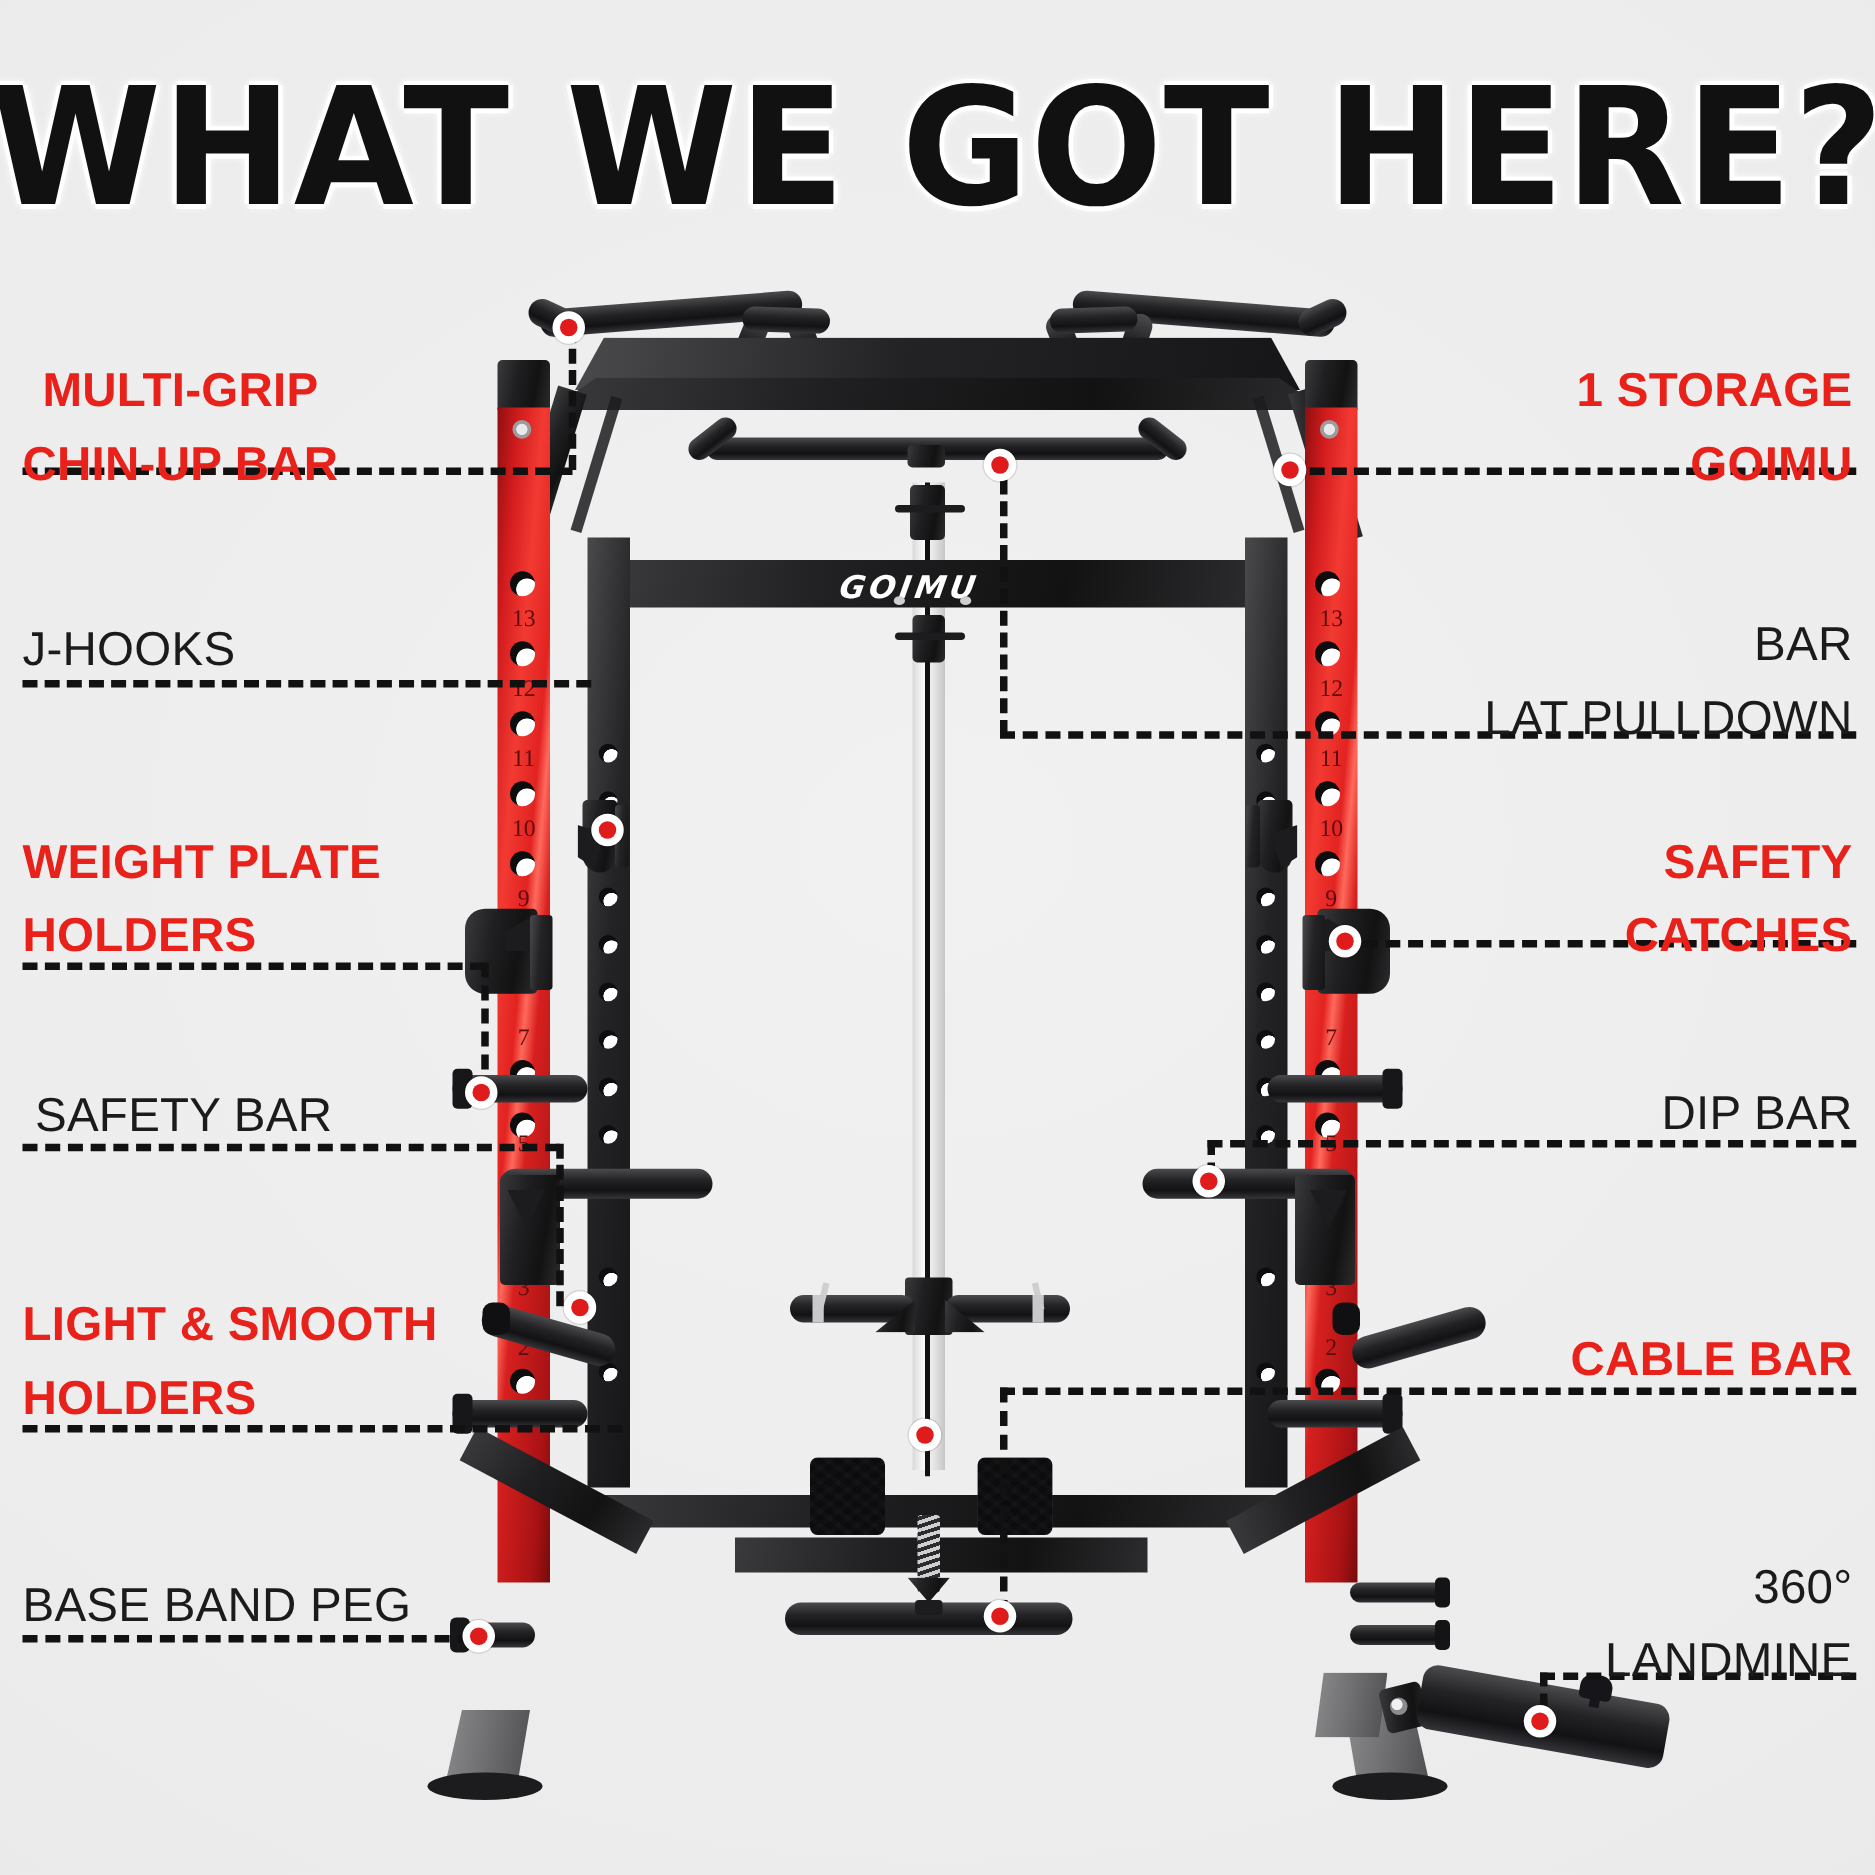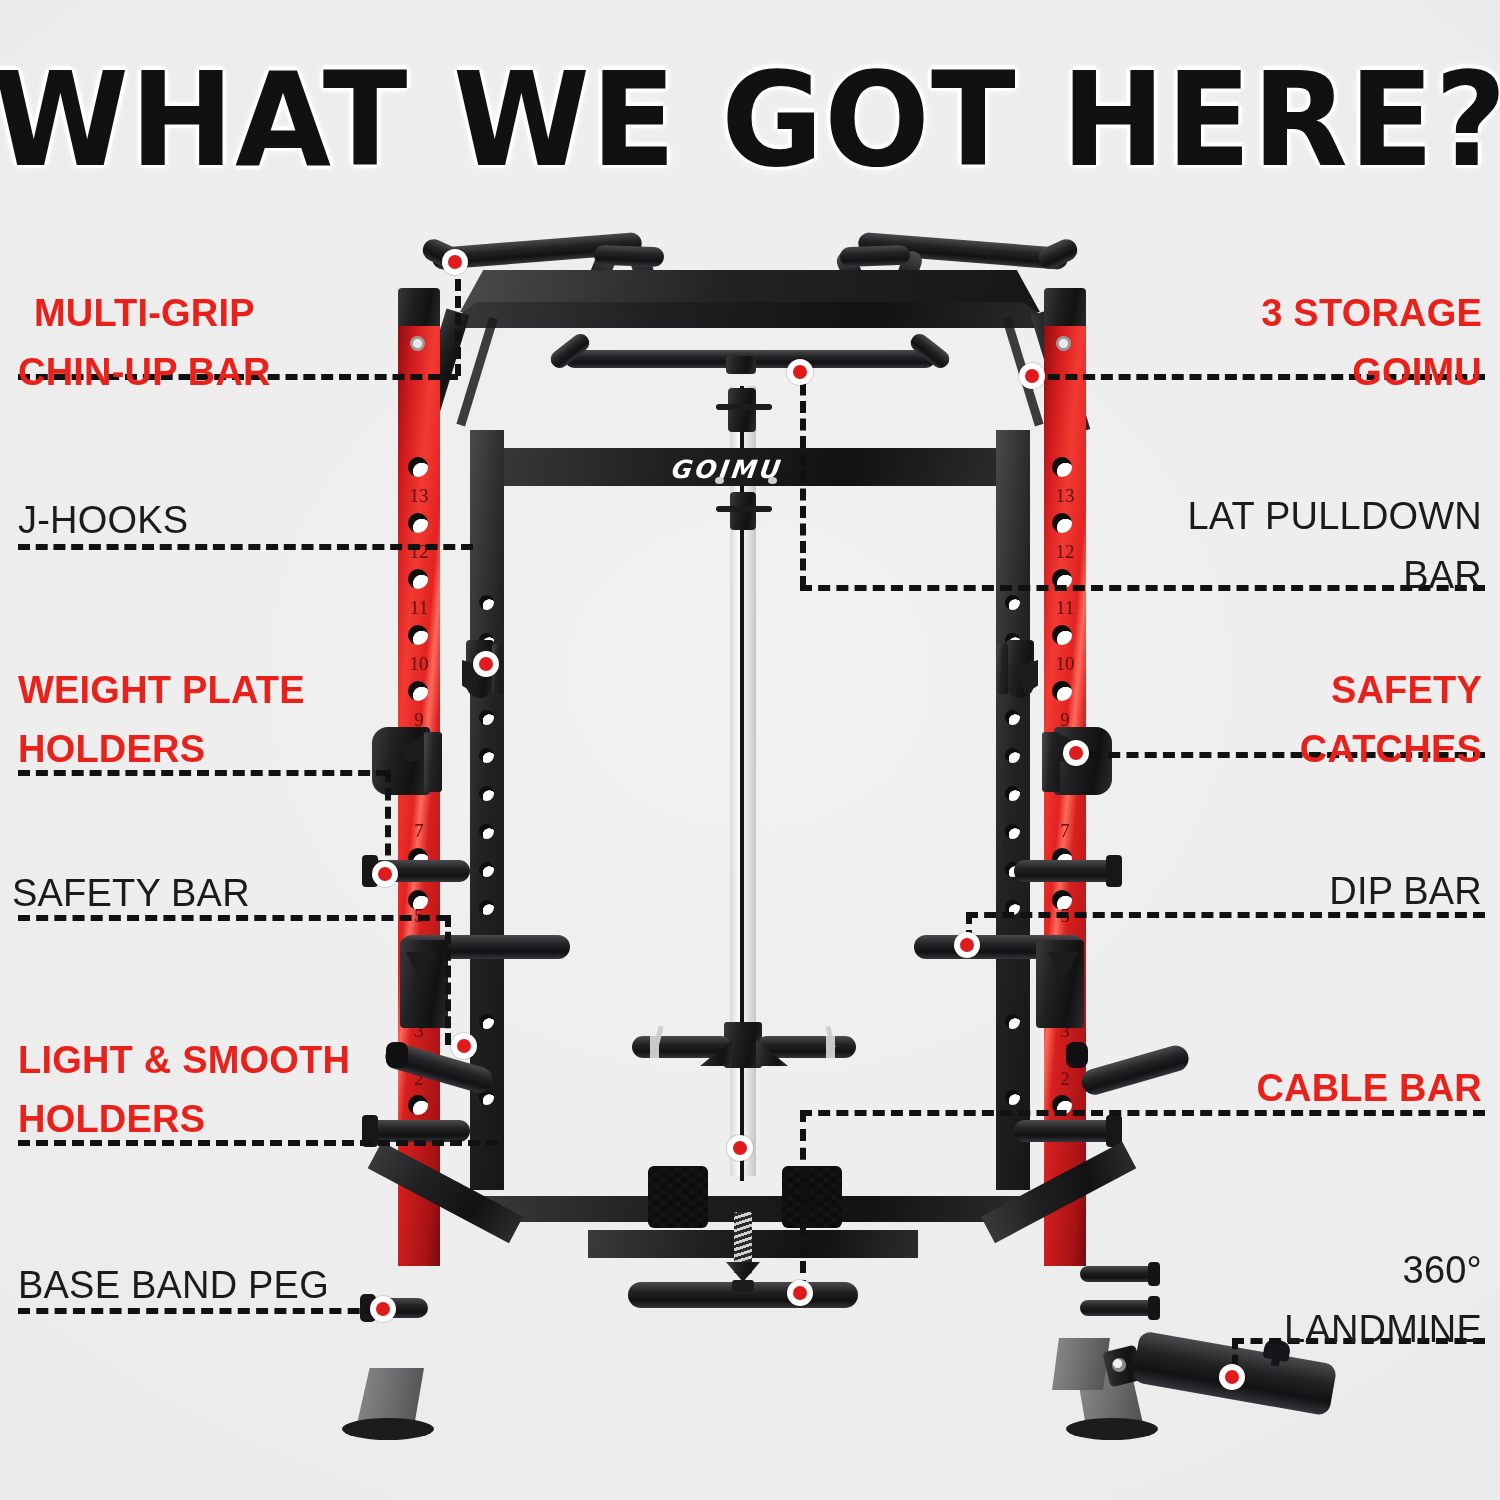--- a/index.html
+++ b/index.html
@@ -358,41 +358,41 @@
 
   <div class="label left" style="left:18px;top:482px;">
     <span class="ln lbl-black">J-HOOKS</span>
   </div>
 
   <div class="label left" style="left:18px;top:652px;">
     <span class="ln lbl-red">WEIGHT PLATE</span>
     <span class="ln lbl-red">HOLDERS</span>
   </div>
 
-  <div class="label left" style="left:12px;top:855px;">
+  <div class="label left" style="left:28px;top:855px;">
     <span class="ln lbl-black">SAFETY BAR</span>
   </div>
 
   <div class="label left" style="left:18px;top:1022px;">
     <span class="ln lbl-red">LIGHT &amp; SMOOTH</span>
     <span class="ln lbl-red">HOLDERS</span>
   </div>
 
   <div class="label left" style="left:18px;top:1247px;">
     <span class="ln lbl-black">BASE BAND PEG</span>
   </div>
 
   <div class="label right" style="right:18px;top:275px;width:560px;">
-    <span class="ln lbl-red">3 STORAGE</span>
+    <span class="ln lbl-red">1 STORAGE</span>
     <span class="ln lbl-red">GOIMU</span>
   </div>
 
   <div class="label right" style="right:18px;top:478px;width:560px;">
+    <span class="ln lbl-black">BAR</span>
     <span class="ln lbl-black">LAT PULLDOWN</span>
-    <span class="ln lbl-black">BAR</span>
   </div>
 
   <div class="label right" style="right:18px;top:652px;width:560px;">
     <span class="ln lbl-red">SAFETY</span>
     <span class="ln lbl-red">CATCHES</span>
   </div>
 
   <div class="label right" style="right:18px;top:853px;width:560px;">
     <span class="ln lbl-black">DIP BAR</span>
   </div>

